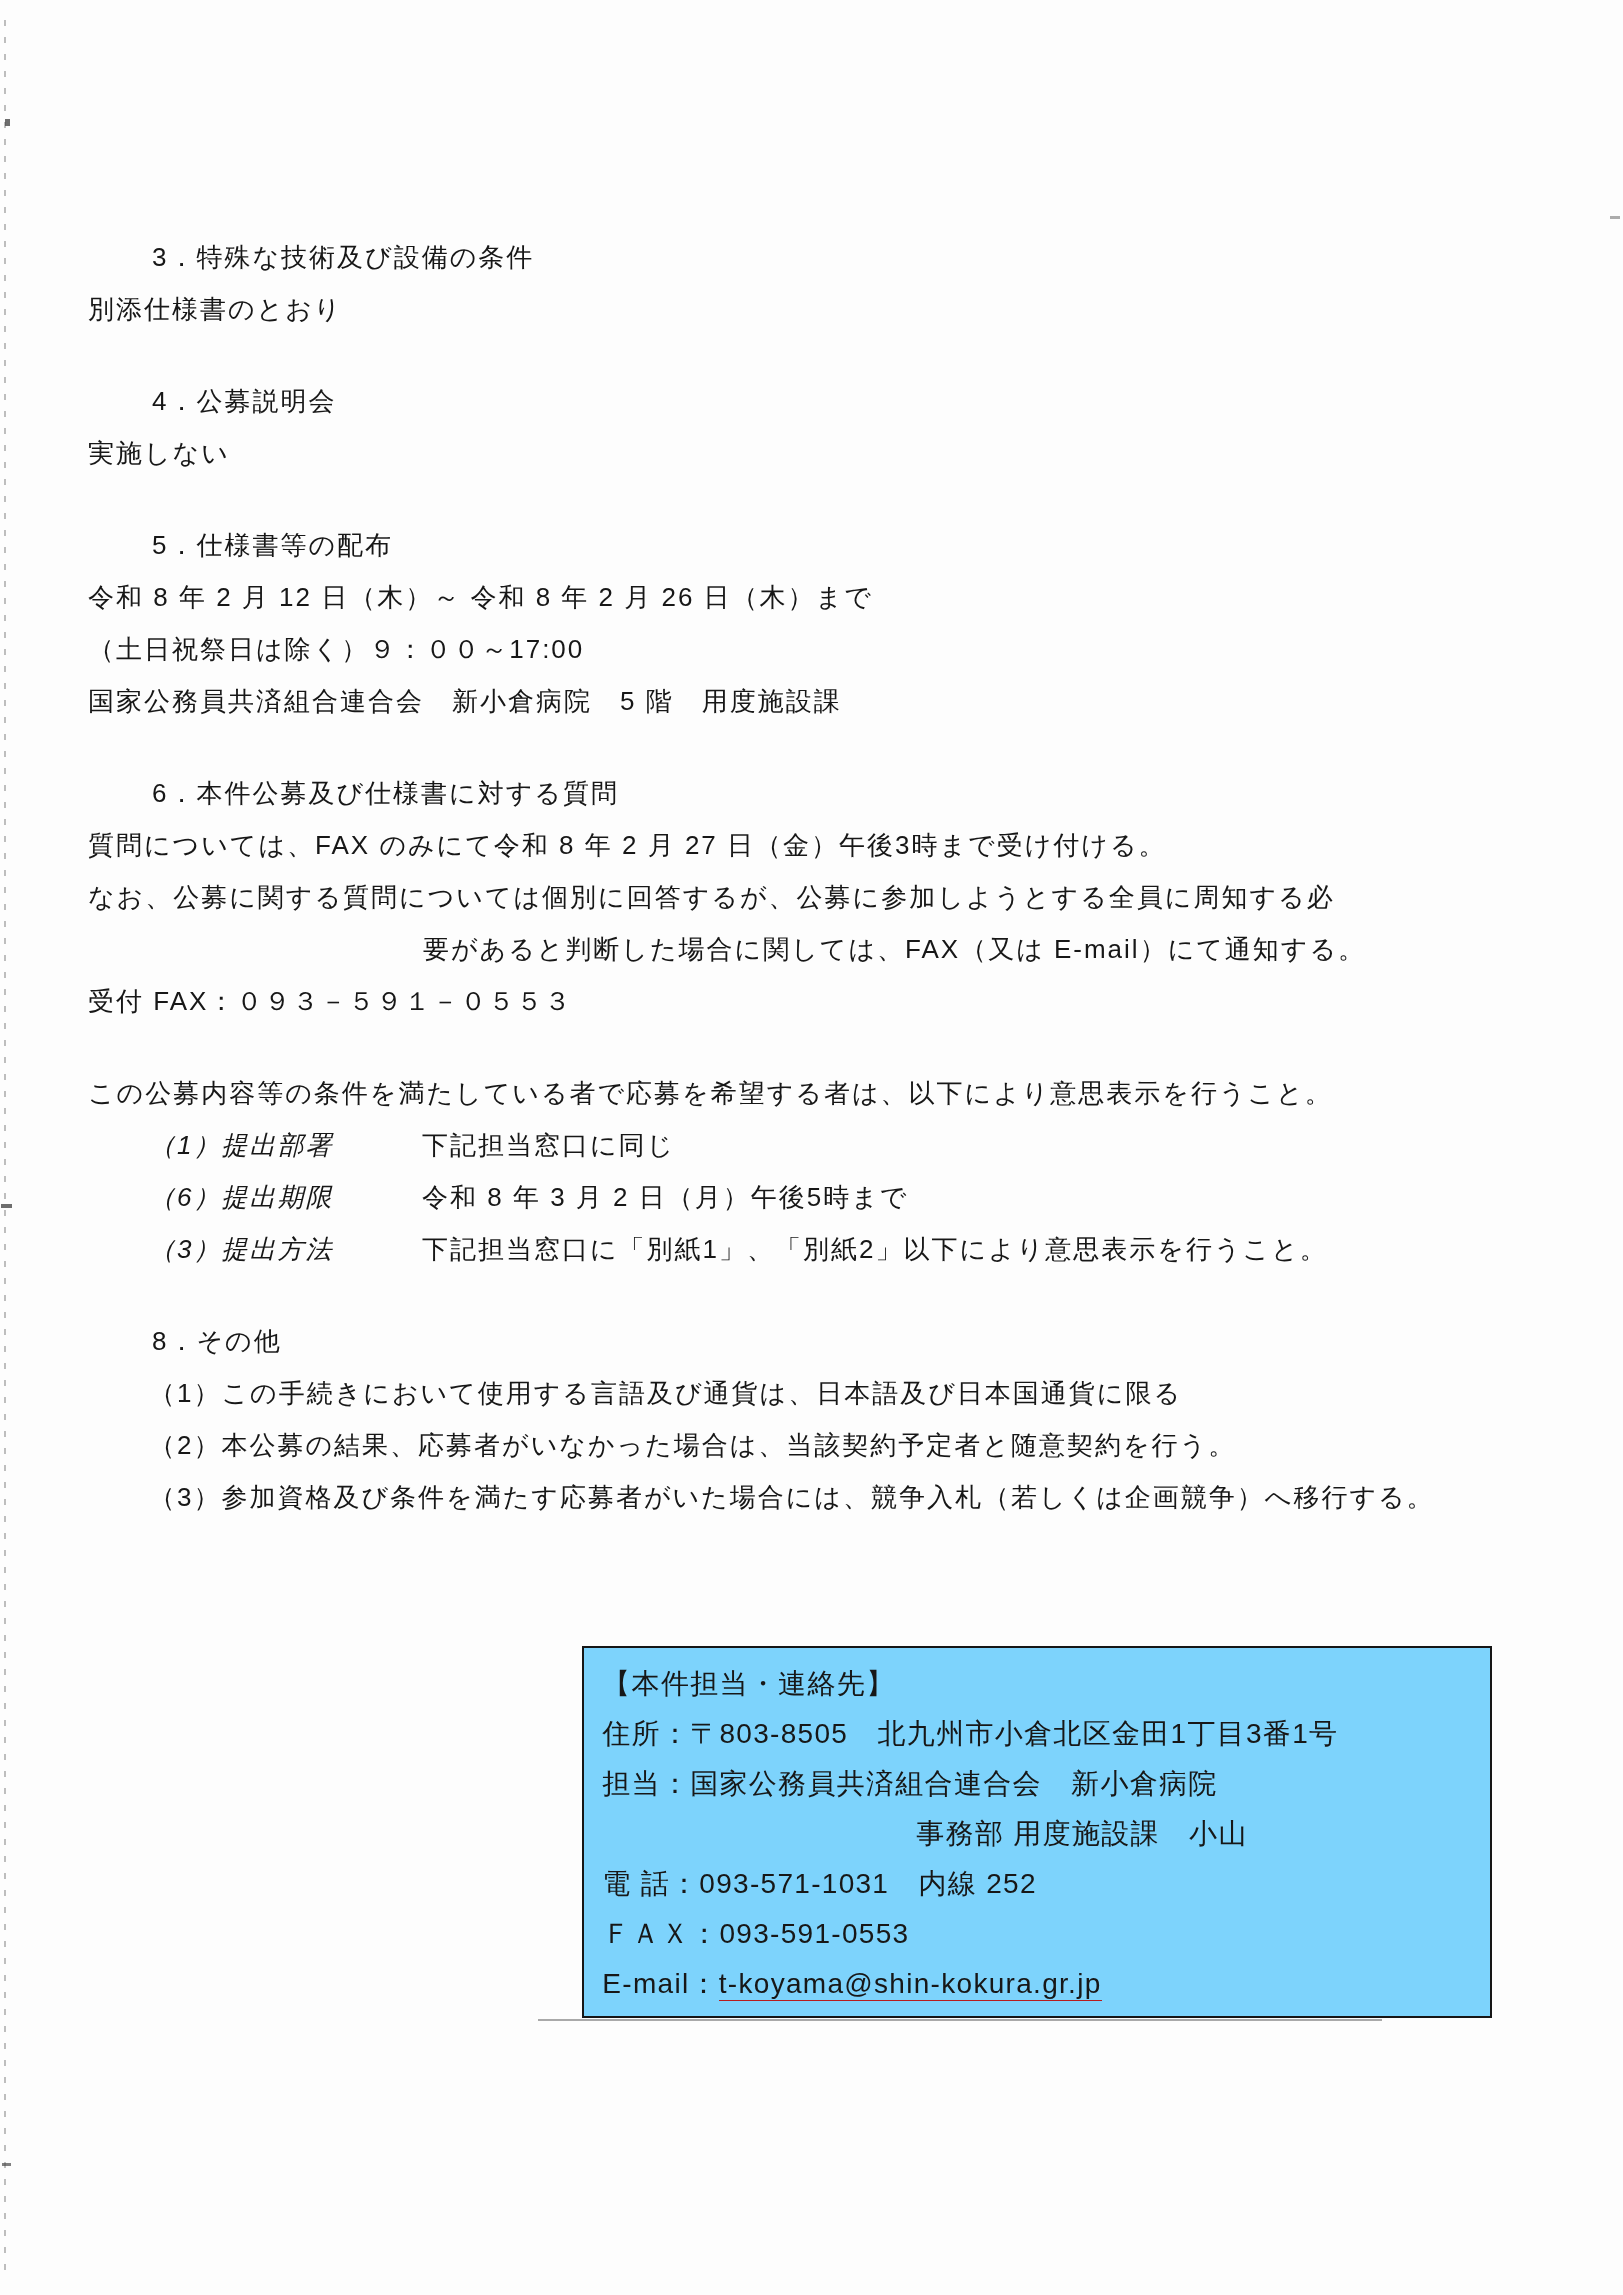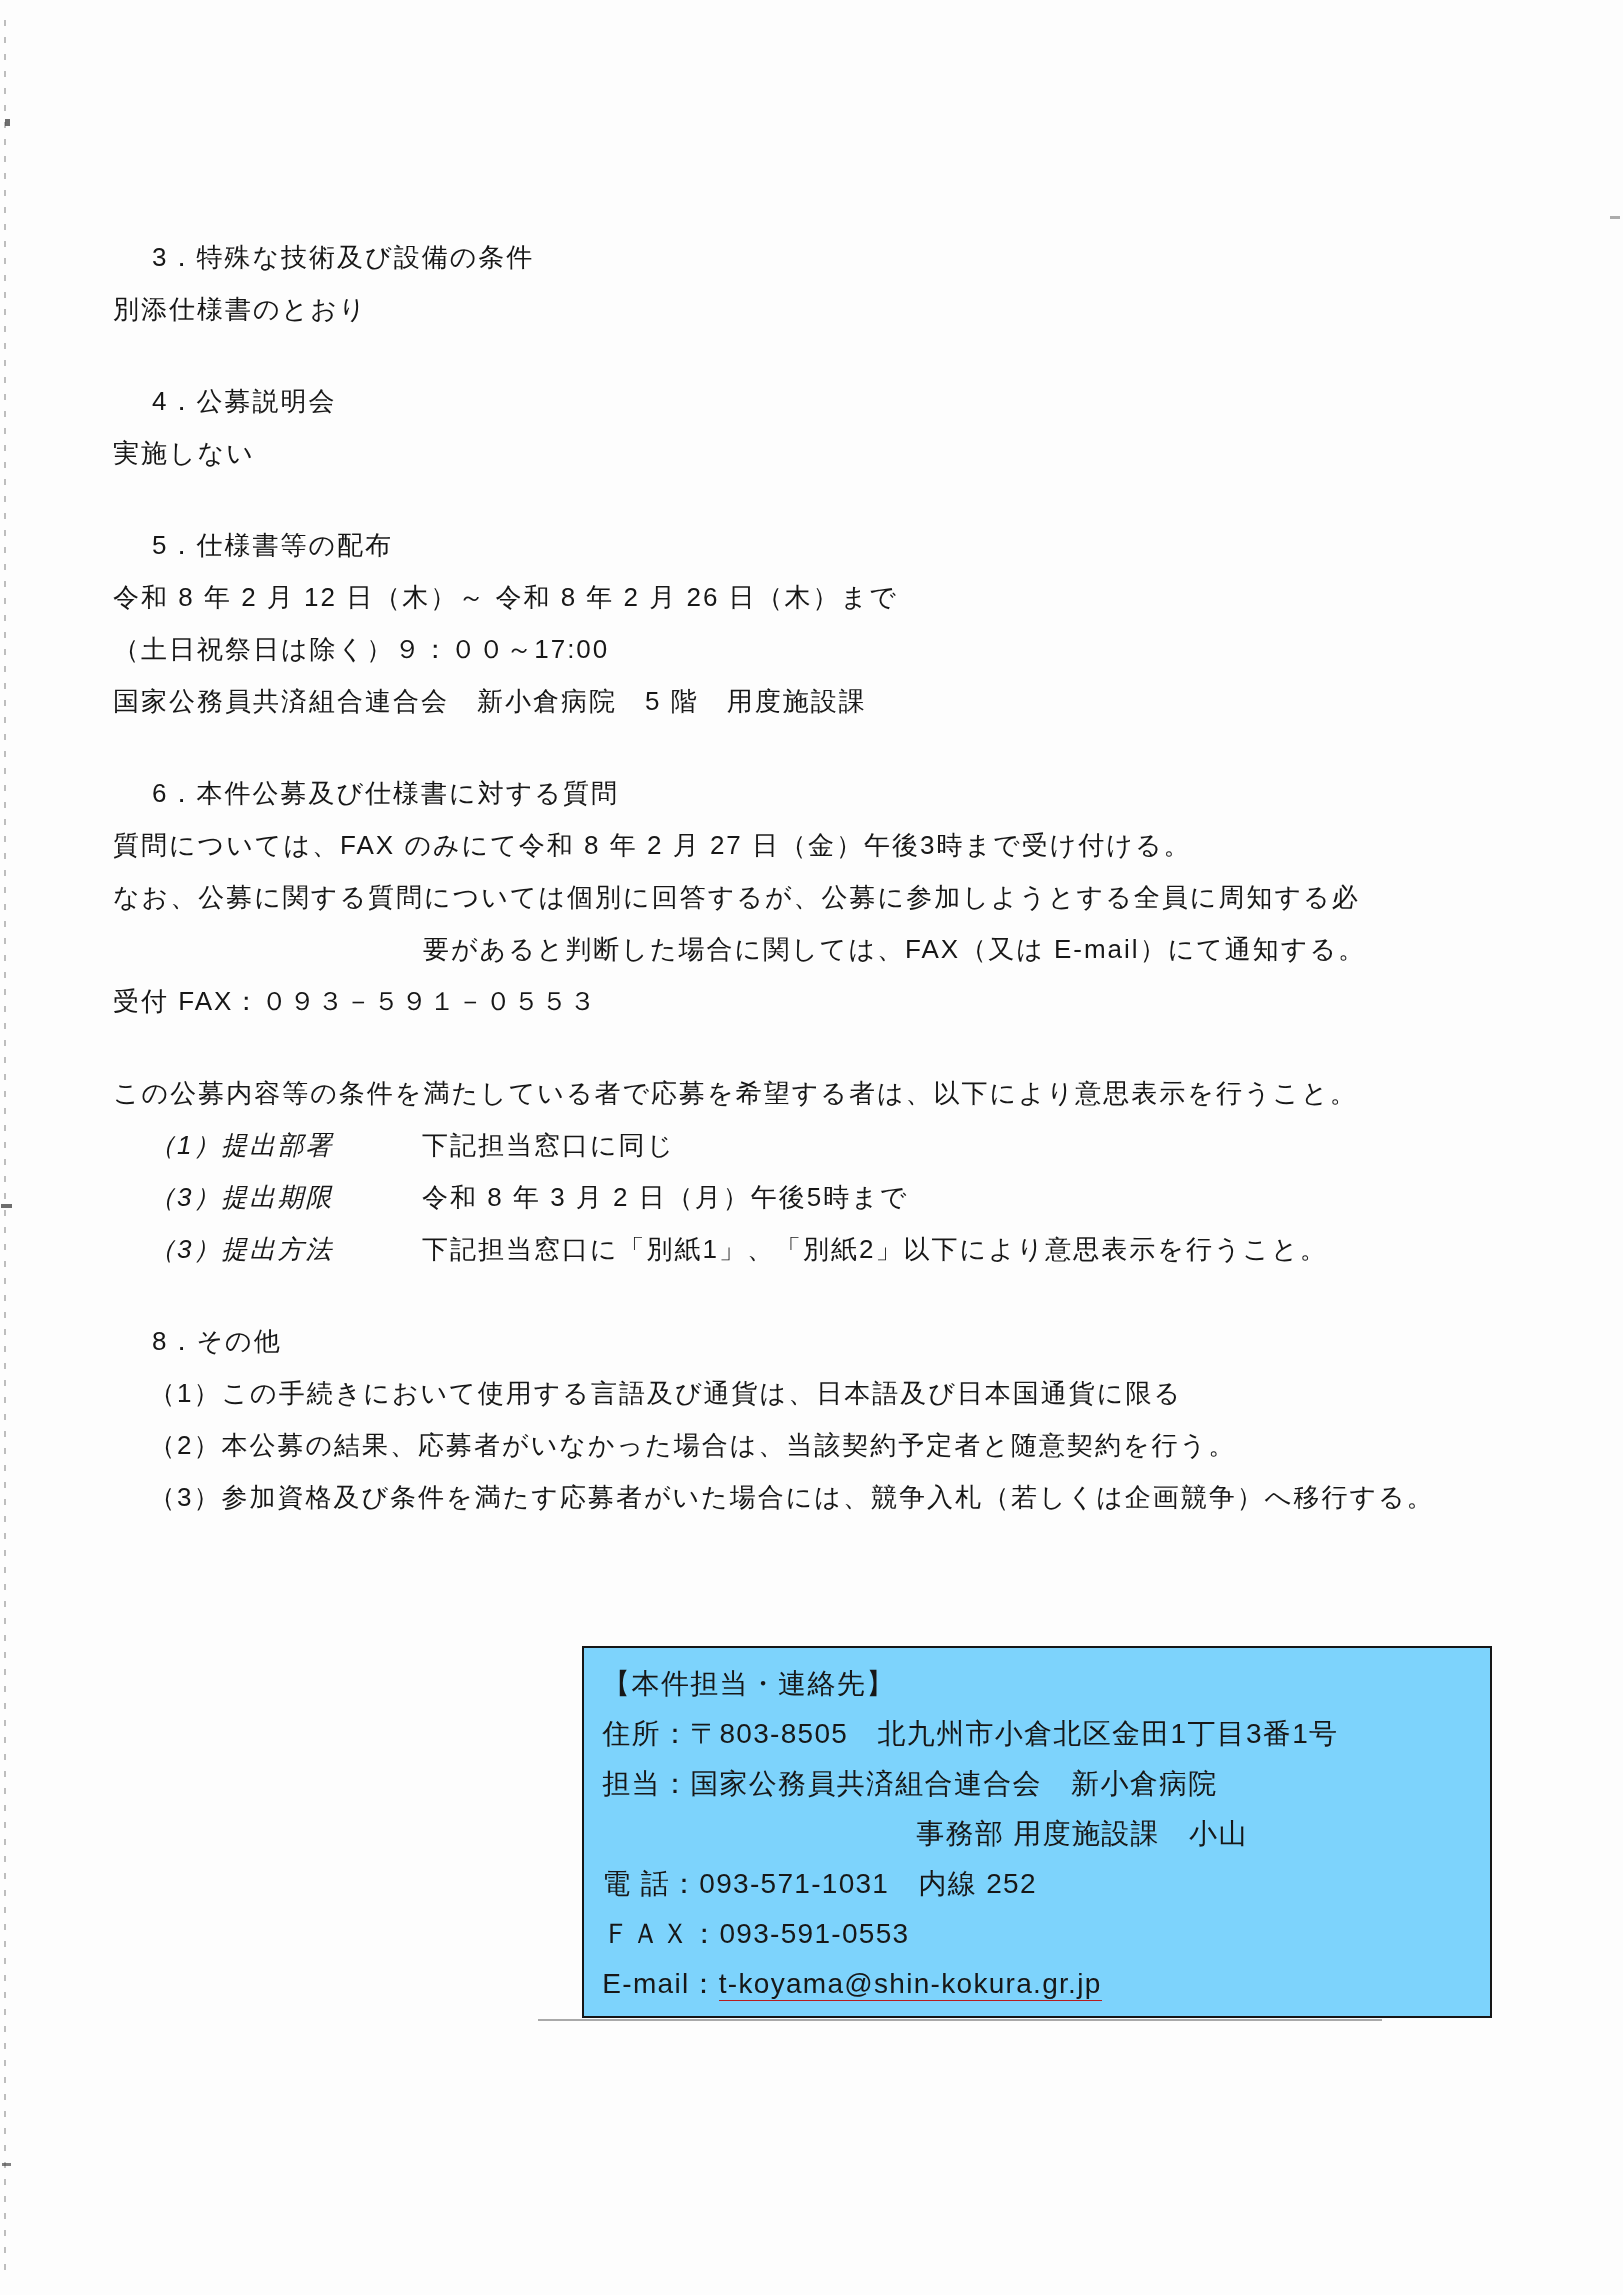--- a/index.html
+++ b/index.html
@@ -14,21 +14,21 @@
   }
   
   .content{position:absolute;top:231px;left:0;width:1623px;}
   .section + .section{margin-top:40px;}
   .line{
     height:52px;line-height:52px;
     font-size:26px;letter-spacing:2px;
     white-space:nowrap;
   }
   .heading{padding-left:152px;}
-  .body-indent{padding-left:113px;}
+  .body-indent{padding-left:88px;}
   .cont-indent{padding-left:166px;text-align:center;}   
   .item-indent{padding-left:149px;}   
   .item-label{display:inline-block;width:273px;font-style:italic;}
   
   .contact-box{
     position:absolute;left:582px;top:1646px;width:910px;
     border:2.6px solid #161616;
     background:#7dd3fc;
     box-sizing:border-box;
     padding:10.5px 15.7px 7.9px 18.3px;
@@ -88,21 +88,21 @@
       <div class="line heading">6．本件公募及び仕様書に対する質問</div>
       <div class="line body-indent">質問については、FAX のみにて令和 8 年 2 月 27 日（金）午後3時まで受け付ける。</div>
       <div class="line body-indent">なお、公募に関する質問については個別に回答するが、公募に参加しようとする全員に周知する必</div>
       <div class="line cont-indent">要があると判断した場合に関しては、FAX（又は E-mail）にて通知する。</div>
       <div class="line body-indent">受付 FAX：０９３－５９１－０５５３</div>
     </div>
 
     <div class="section">
       <div class="line body-indent">この公募内容等の条件を満たしている者で応募を希望する者は、以下により意思表示を行うこと。</div>
       <div class="line item-indent"><span class="item-label">（1）提出部署</span><span>下記担当窓口に同じ</span></div>
-      <div class="line item-indent"><span class="item-label">（3）提出期限</span><span>令和 8 年 3 月 2 日（月）午後5時まで</span></div>
+      <div class="line item-indent"><span class="item-label">（6）提出期限</span><span>令和 8 年 3 月 2 日（月）午後5時まで</span></div>
       <div class="line item-indent"><span class="item-label">（3）提出方法</span><span>下記担当窓口に「別紙1」、「別紙2」以下により意思表示を行うこと。</span></div>
     </div>
 
     <div class="section">
       <div class="line heading">8．その他</div>
       <div class="line item-indent">（1）この手続きにおいて使用する言語及び通貨は、日本語及び日本国通貨に限る</div>
       <div class="line item-indent">（2）本公募の結果、応募者がいなかった場合は、当該契約予定者と随意契約を行う。</div>
       <div class="line item-indent">（3）参加資格及び条件を満たす応募者がいた場合には、競争入札（若しくは企画競争）へ移行する。</div>
     </div>
 

